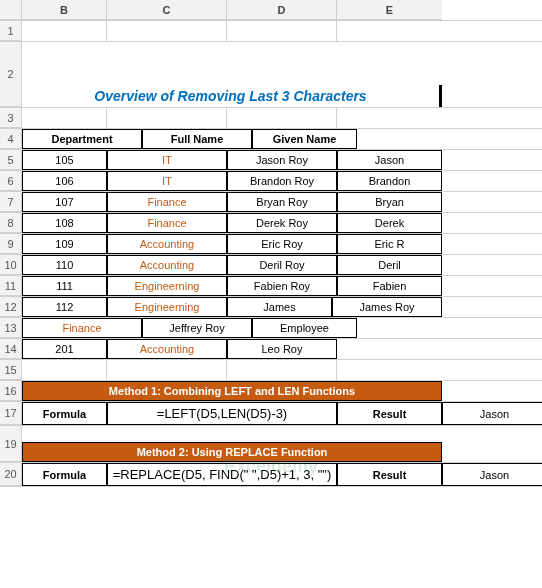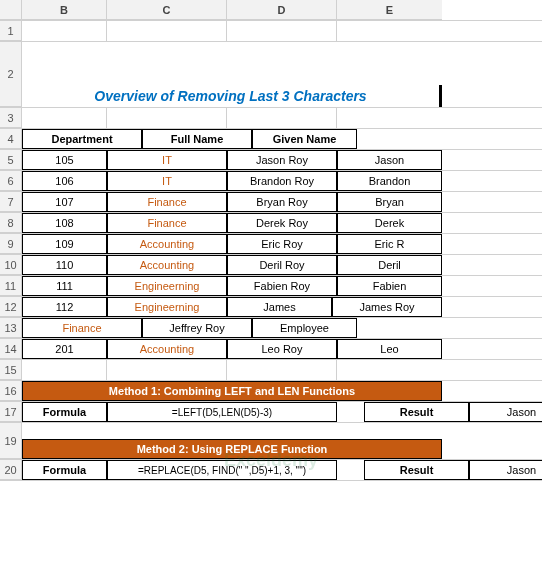--- a/index.html
+++ b/index.html
@@ -88,29 +88,28 @@
     .method-label {
       font-weight: bold;
       justify-content: center;
       background: #fff;
       border: 1px solid #000;
       text-align: right;
     }
     .method-formula {
       justify-content: center;
       border: 1px solid #000;
-      font-size: 10px;
+      font-size: 13px;
       text-align: center;
     }
     .method-result-label {
       font-weight: bold;
       justify-content: center;
       border: 1px solid #000;
       text-align: center;
-      margin-left: 27px;
     }
     .method-result {
       justify-content: center;
       border: 1px solid #000;
       text-align: center;
     }
     .empty-row { min-height: 18px; }
     .watermark {
       position: absolute;
       bottom: 10px;
@@ -228,21 +227,20 @@
     <div class="cell col-a row-num">13</div>
     <div class="cell col-c border-all data-center dept-color">Finance</div>
     <div class="cell col-d border-all data-center">Jeffrey Roy</div>
     <div class="cell col-e border-all data-center">Employee</div>
   </div>
   <div class="grid-row">
     <div class="cell col-a row-num">14</div>
     <div class="cell col-b border-all data-center">201</div>
     <div class="cell col-c border-all data-center dept-color">Accounting</div>
     <div class="cell col-d border-all data-center">Leo Roy</div>
-    <div class="cell col-e border-all data-center">Leo</div>
   </div>
 
   <div class="grid-row">
     <div class="cell col-a row-num">15</div>
     <div class="cell col-b empty-row"></div>
     <div class="cell col-c empty-row"></div>
     <div class="cell col-d empty-row"></div>
     <div class="cell col-e empty-row"></div>
   </div>
 

